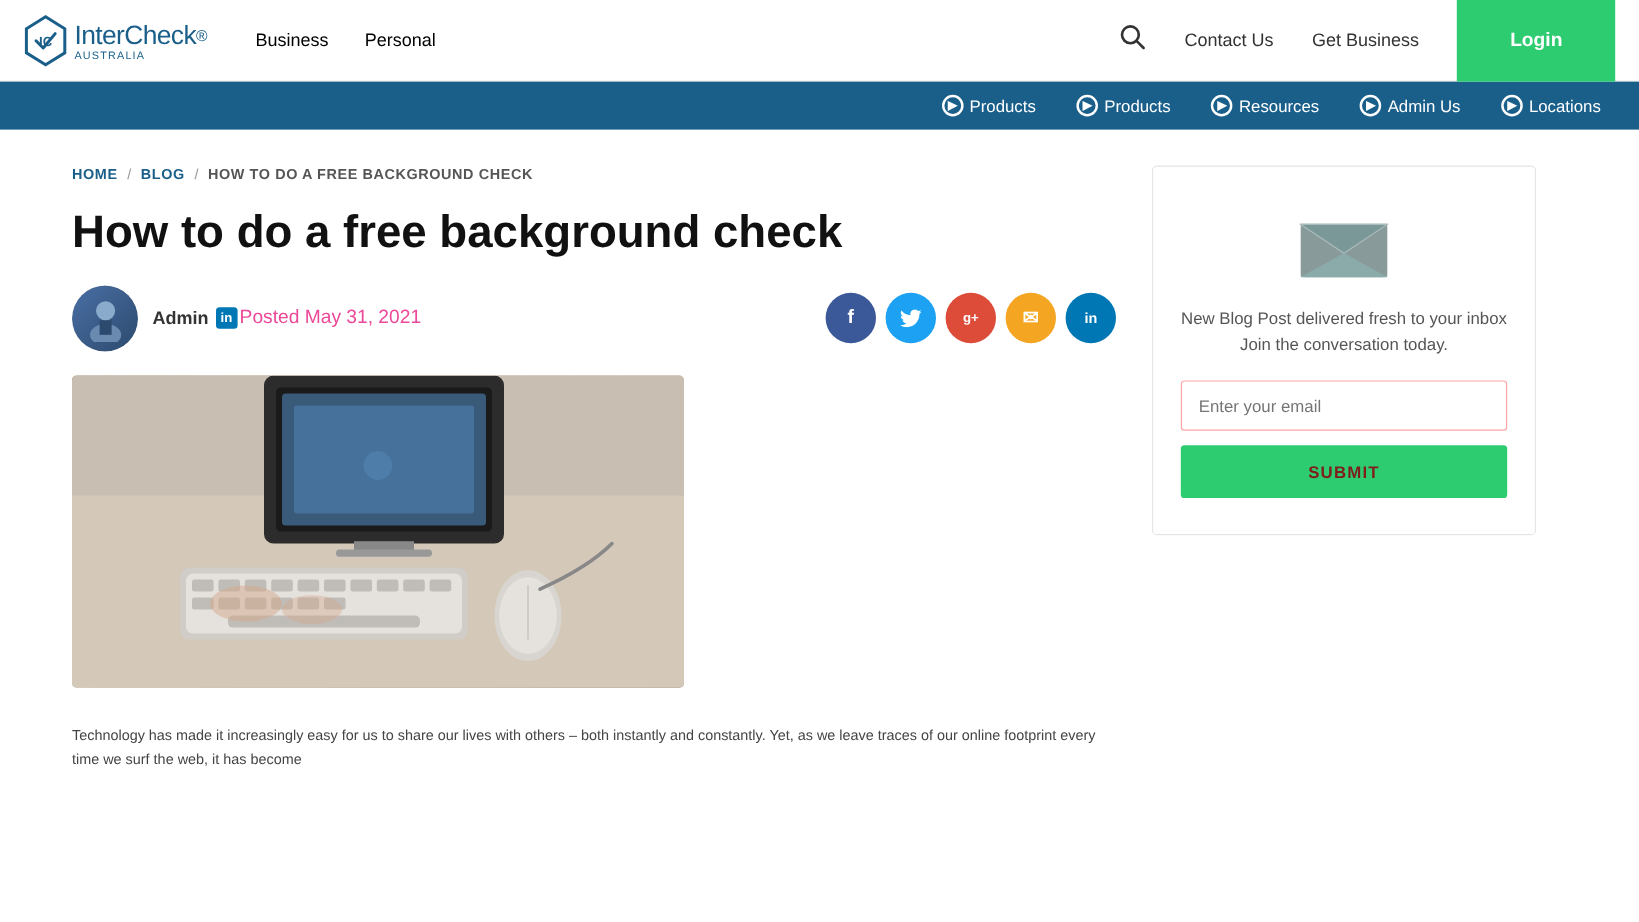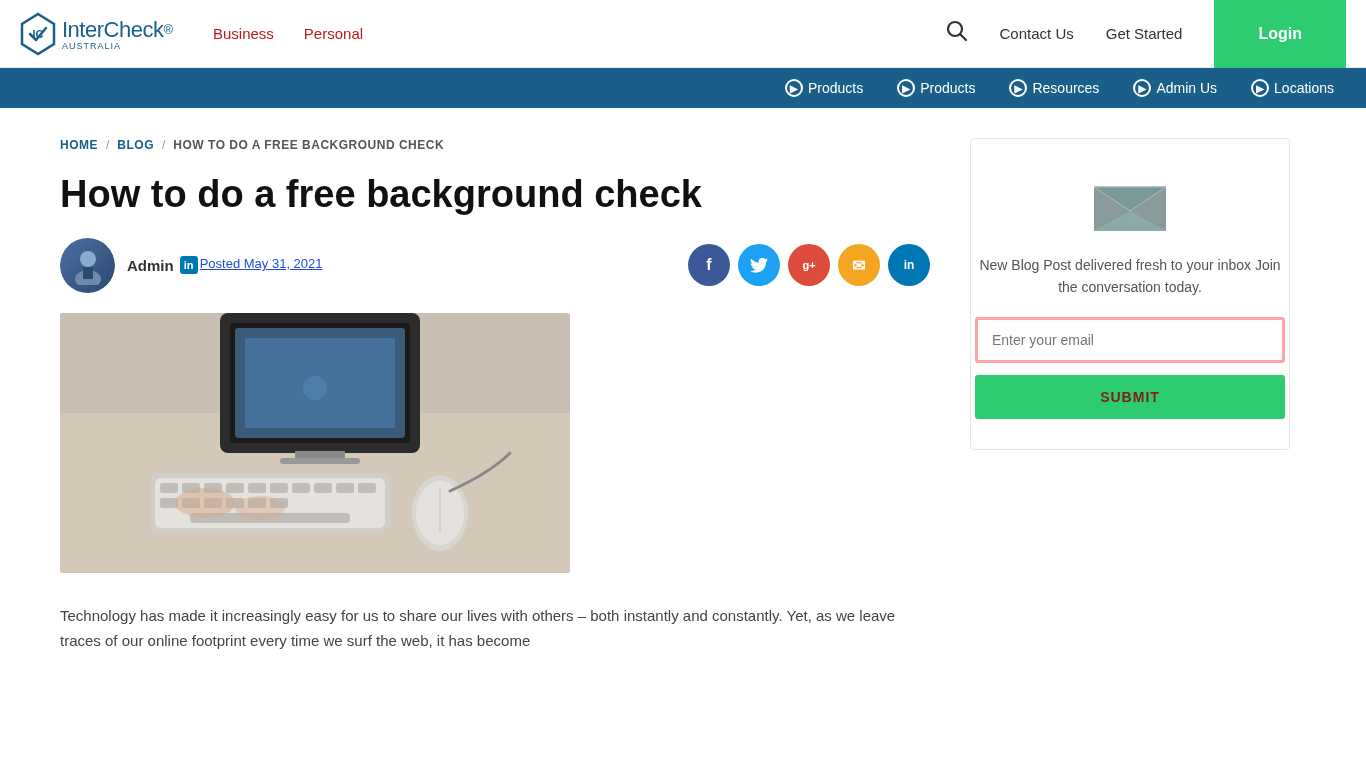--- a/index.html
+++ b/index.html
@@ -6,72 +6,72 @@
     body { font-family: Arial, sans-serif; background: #fff; color: #333; width: 1366px; min-height: 768px; overflow-x: hidden; }
 
     
     .header { display: flex; align-items: center; justify-content: space-between; padding: 0 20px; height: 68px; background: #fff; border-bottom: 1px solid #eee; }
     .header-left { display: flex; align-items: center; gap: 40px; }
     .logo { display: flex; align-items: center; gap: 6px; }
     .logo-tagline { font-size: 9px; color: #1a5f8a; letter-spacing: 1px; text-transform: uppercase; margin-top: -2px; }
     .logo-wrap { display: flex; flex-direction: column; }
     .logo-main { display: flex; align-items: center; }
     .nav-top { display: flex; gap: 30px; }
-    .nav-top a { text-decoration: none; color: #b91c1c; font-size: 15px; font-weight: 500; }
+    .nav-top a { text-decoration: none; color: #000000; font-size: 15px; font-weight: 500; }
     .header-right { display: flex; align-items: center; gap: 32px; }
     .search-icon-btn { background: none; border: none; cursor: pointer; font-size: 20px; color: #333; }
     .contact-us-link { text-decoration: none; color: #333; font-size: 15px; font-weight: 500; }
     .get-started-link { text-decoration: none; color: #333; font-size: 15px; font-weight: 500; }
     .login-btn { background: #2ecc71; color: #fff; border: none; padding: 0 44px; height: 68px; font-size: 16px; font-weight: bold; cursor: pointer; text-decoration: none; display: flex; align-items: center; }
 
     
     .secondary-nav { background: #1a5f8a; display: flex; justify-content: flex-end; align-items: center; padding: 0 20px; height: 40px; gap: 10px; }
     .secondary-nav a { color: #fff; text-decoration: none; font-size: 14px; display: flex; align-items: center; gap: 5px; padding: 0 12px; }
     .nav-icon { display: inline-flex; align-items: center; justify-content: center; width: 18px; height: 18px; border: 2px solid #fff; border-radius: 50%; font-size: 10px; font-weight: bold; }
 
     
-    .main-wrapper { display: flex; gap: 40px; padding: 30px 60px; max-width: 1366px; }
+    .main-wrapper { display: flex; gap: 30px; padding: 30px 60px; max-width: 1366px; }
     .content-area { flex: 1; max-width: 870px; }
     .sidebar { width: 320px; flex-shrink: 0; }
 
     
     .breadcrumb { display: flex; align-items: center; gap: 8px; margin-bottom: 20px; font-size: 12px; }
     .breadcrumb a { color: #1a5f8a; text-decoration: none; font-weight: 600; letter-spacing: 0.5px; text-transform: uppercase; }
     .breadcrumb span { color: #999; }
     .breadcrumb .current { color: #555; font-weight: 600; letter-spacing: 0.5px; text-transform: uppercase; }
 
     
     .article-title { font-size: 38px; font-weight: 900; color: #111; margin-bottom: 20px; line-height: 1.2; }
     .author-row { display: flex; align-items: center; justify-content: space-between; margin-bottom: 20px; }
     .author-info { display: flex; align-items: center; gap: 12px; }
     .author-avatar { width: 55px; height: 55px; border-radius: 50%; background: #bbb; overflow: hidden; display: flex; align-items: center; justify-content: center; }
     .author-details { display: flex; gap: 2px; }
     .author-name { font-weight: bold; font-size: 15px; color: #333; display: flex; align-items: center; gap: 6px; }
     .linkedin-icon { background: #0077b5; color: #fff; width: 18px; height: 18px; border-radius: 3px; display: inline-flex; align-items: center; justify-content: center; font-size: 11px; font-weight: bold; }
-    .author-date { color: #1d4ed8; font-size: 13px; text-decoration: underline; }
+    .author-date { color: #ec4899; font-size: 16px; }
     .social-share { display: flex; gap: 8px; }
     .social-btn { width: 42px; height: 42px; border-radius: 50%; display: flex; align-items: center; justify-content: center; color: #fff; font-size: 16px; font-weight: bold; text-decoration: none; cursor: pointer; border: none; }
     .fb { background: #3b5998; }
     .tw { background: #1da1f2; }
     .gp { background: #dd4b39; }
     .em { background: #f4a522; }
     .li { background: #0077b5; }
 
     
     .article-image { width: 100%; max-width: 510px; height: 260px; background: linear-gradient(135deg, #c8b8a0, #a09080); border-radius: 4px; margin-bottom: 30px; overflow: hidden; position: relative; }
     
     .keyboard-scene { width: 100%; height: 100%; background: linear-gradient(160deg, #8a7a6a 0%, #c8b9a5 30%, #e0d5c8 50%, #b8a898 70%, #9a8a7a 100%); position: relative; }
 
     .overview-title { font-size: 28px; font-weight: 900; color: #1a5f8a; margin-bottom: 14px; }
-    .article-text { font-size: 15px; line-height: 1.7; color: #444; }
-
-    
-    .sidebar-card { border: 1px solid #e5e5e5; border-radius: 4px; padding: 30px 4px; text-align: center; }
+    .article-text { font-size: 12px; line-height: 1.7; color: #444; }
+
+    
+    .sidebar-card { border: 1px solid #e5e5e5; border-radius: 4px; padding: 30px 23px; text-align: center; }
     .sidebar-desc { font-size: 14px; color: #555; line-height: 1.6; margin-bottom: 18px; }
-    .email-input { width: 100%; padding: 12px 14px; border: 3px solid #fca5a5; border-radius: 3px; font-size: 14px; color: #999; margin-bottom: 12px; outline: none; }
+    .email-input { width: 100%; padding: 12px 14px; border: 1px solid #fca5a5; border-radius: 3px; font-size: 14px; color: #999; margin-bottom: 12px; outline: none; }
     .submit-btn { width: 100%; background: #2ecc71; color: #7f1d1d; border: none; padding: 14px; font-size: 14px; font-weight: bold; letter-spacing: 1px; cursor: pointer; border-radius: 3px; }
 
     
     .envelope-svg { margin: 0 auto 20px; display: block; }
   </style>
 </head>
 <body>
 
 <header class="header">
   <div class="header-left">
@@ -98,21 +98,21 @@
     </nav>
   </div>
   <div class="header-right">
     <button class="search-icon-btn" aria-label="Search">
       <svg width="22" height="22" viewBox="0 0 22 22">
         <circle cx="9" cy="9" r="7" fill="none" stroke="#333" stroke-width="2.2"></circle>
         <line x1="14.5" y1="14.5" x2="20" y2="20" stroke="#333" stroke-width="2.2" stroke-linecap="round"></line>
       </svg>
     </button>
     <a href="#" class="contact-us-link">Contact Us</a>
-    <a href="#" class="get-started-link">Get Started</a>
+    <a href="#" class="get-started-link">Get Business</a>
     <a href="#" class="login-btn">Login</a>
   </div>
 </header>
 
 <nav class="secondary-nav">
   <a href="#">
     <span class="nav-icon">▶</span>
     <span>Products</span>
   </a>
   <a href="#">

